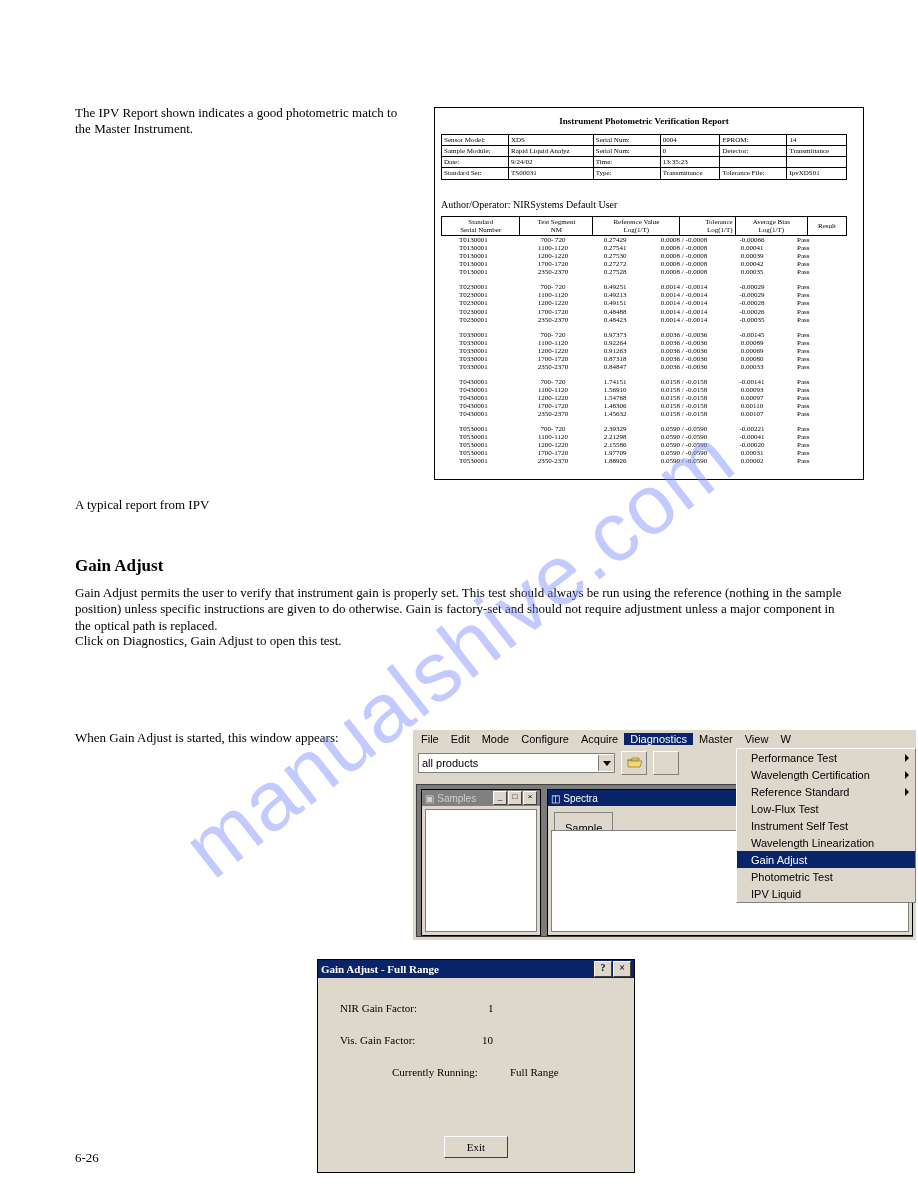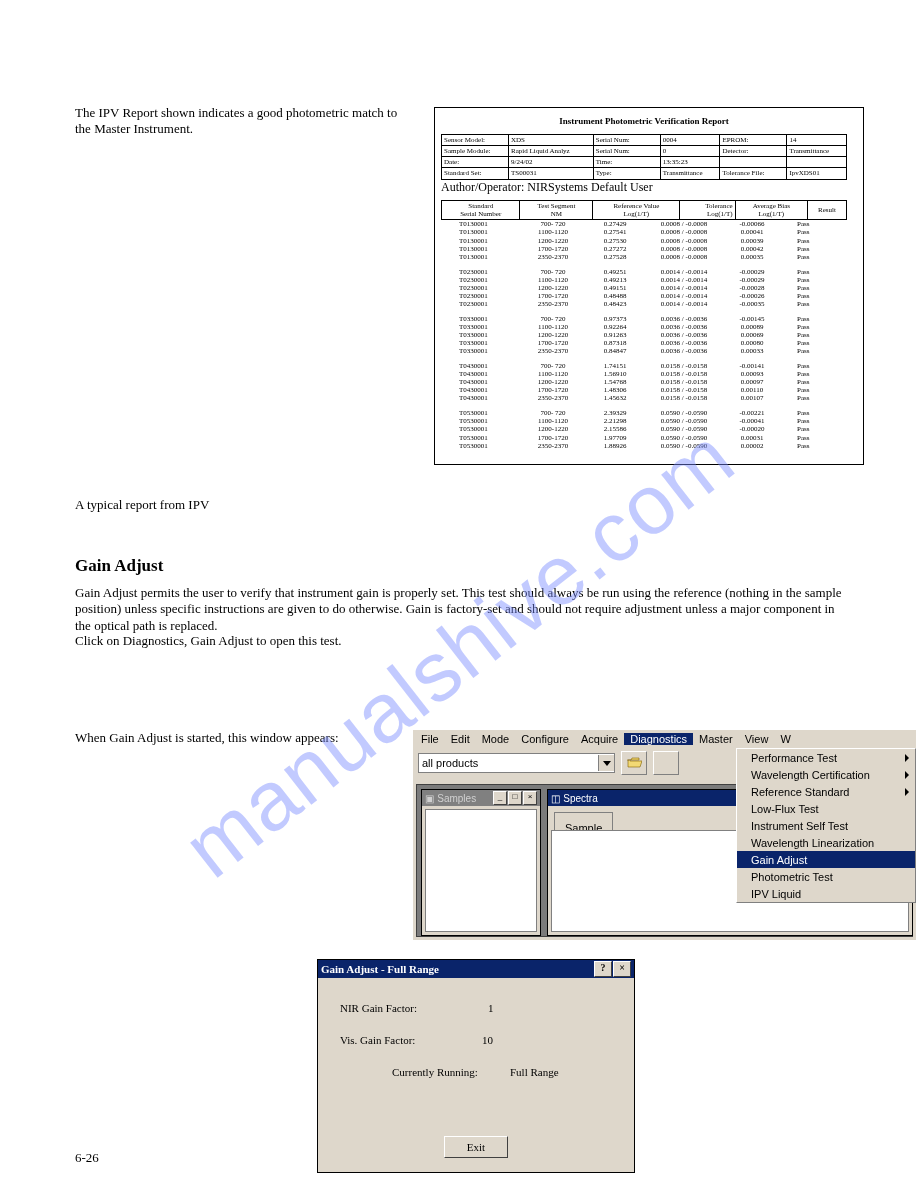--- a/index.html
+++ b/index.html
@@ -105,21 +105,21 @@
         <tr>
           <td class="lbl">Standard Set:</td>
           <td>TS00031</td>
           <td class="lbl">Type:</td>
           <td>Transmittance</td>
           <td class="lbl">Tolerance File:</td>
           <td>IpvXDS01</td>
         </tr>
       </tbody>
     </table>
-  <div style="font-size:12px;margin-top:1px"><span>Author/Operator:</span> <span>NIRSystems Default User</span></div>
+  <div style="font-size:10px;margin-top:19px"><span>Author/Operator:</span> <span>NIRSystems Default User</span></div>
 
   <table class="sh">
     <tbody>
     <tr>
       <td style="text-align:center"><span>Standard</span><br><span>Serial Number</span></td>
       <td style="text-align:center"><span>Test Segment</span><br><span>NM</span></td>
       <td style="text-align:center"><span>Reference Value</span><br><span>Log(1/T)</span></td>
       <td style="text-align:right"><span>Tolerance</span><br><span>Log(1/T)</span></td>
       <td style="text-align:center"><span>Average Bias</span><br><span>Log(1/T)</span></td>
       <td style="text-align:center">Result</td>

